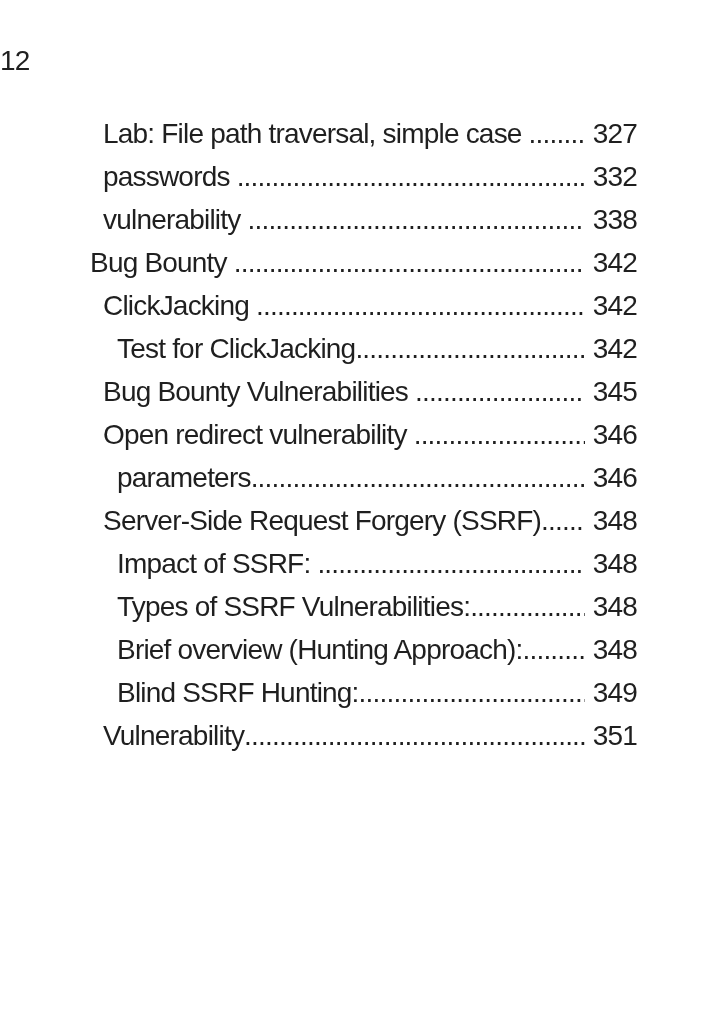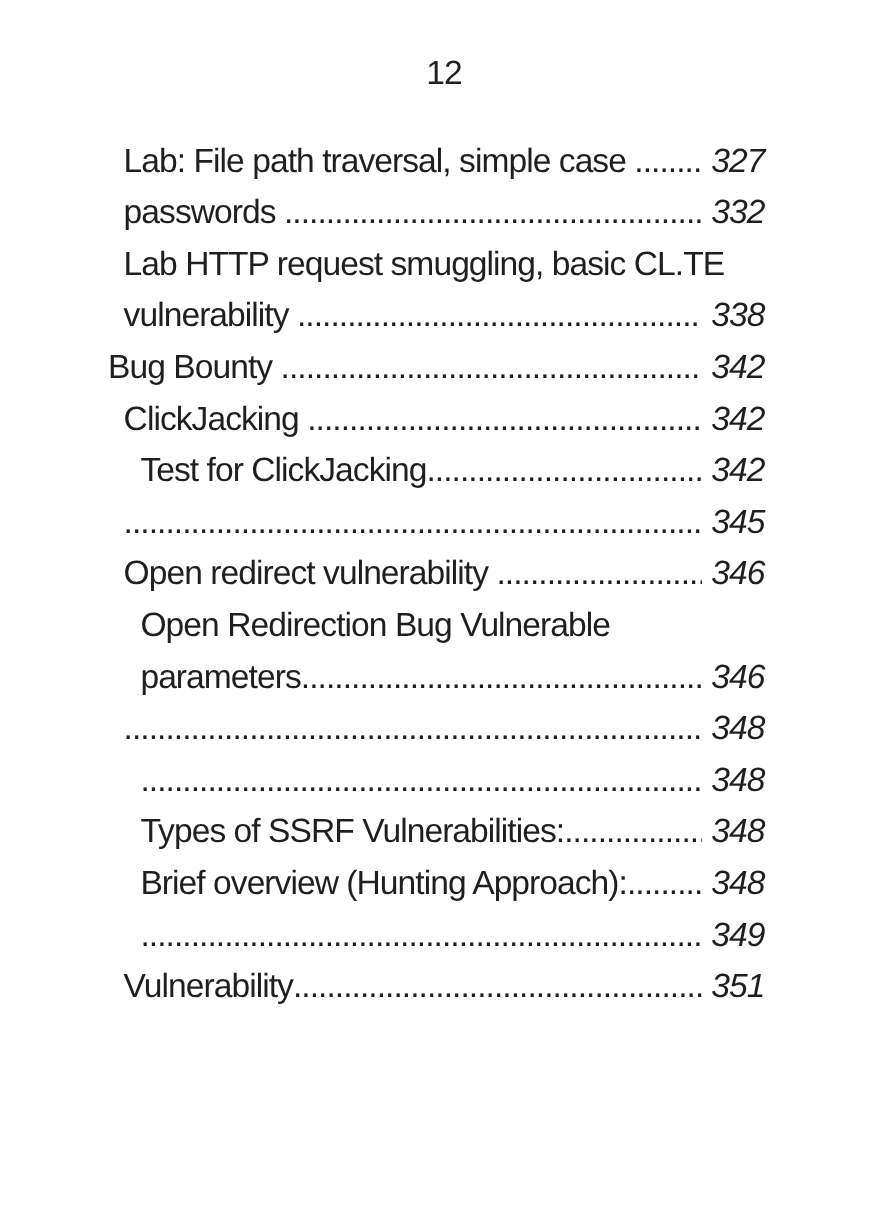--- a/index.html
+++ b/index.html
@@ -16,23 +16,22 @@
     font-size: 28px;
     letter-spacing: -0.8px;
     color: #1f1f1f;
     overflow: hidden;
   }
   .page-number {
     position: absolute;
     top: 39px;
     left: 0;
     right: 0;
-    text-align: center;
+    text-align: left;
     line-height: 43px;
-    padding-left: 16px;
   }
   .toc {
     position: absolute;
     top: 112px;
     left: 90px;
     right: 87px;
   }
   .entry { display: block; }
   .row {
     display: flex;
@@ -50,21 +49,20 @@
   .leader {
     flex: 1 1 auto;
     min-width: 0;
     overflow: hidden;
     white-space: pre;
   }
   .pagenum {
     flex: 0 0 auto;
     padding-left: 8px;
     white-space: pre;
-    font-style: italic;
   }
 </style>
 </head>
 <body>
 
 <div class="page" style="background: rgb(255, 255, 255); color: rgb(31, 31, 31);">
   <div class="page-number">12</div>
   <nav class="toc">
       <div class="entry level-2">
         <div class="row">
@@ -74,23 +72,20 @@
         </div>
       </div>
       <div class="entry level-2">
         <div class="row">
           <span class="title">passwords </span>
           <span class="leader">........................................................................................................................</span>
           <span class="pagenum">332</span>
         </div>
       </div>
       <div class="entry level-2">
-        <div class="row">
-          <span class="title">Lab HTTP request smuggling, basic CL.TE</span>
-        </div>
         <div class="row">
           <span class="title">vulnerability </span>
           <span class="leader">........................................................................................................................</span>
           <span class="pagenum">338</span>
         </div>
       </div>
       <div class="entry level-1">
         <div class="row">
           <span class="title">Bug Bounty </span>
           <span class="leader">........................................................................................................................</span>
@@ -106,69 +101,70 @@
       </div>
       <div class="entry level-3">
         <div class="row">
           <span class="title">Test for ClickJacking</span>
           <span class="leader">........................................................................................................................</span>
           <span class="pagenum">342</span>
         </div>
       </div>
       <div class="entry level-2">
         <div class="row">
+          <span class="title">Bug Bounty Vulnerabilities </span>
           <span class="leader">........................................................................................................................</span>
           <span class="pagenum">345</span>
         </div>
       </div>
       <div class="entry level-2">
         <div class="row">
           <span class="title">Open redirect vulnerability </span>
           <span class="leader">........................................................................................................................</span>
           <span class="pagenum">346</span>
         </div>
       </div>
       <div class="entry level-3">
         <div class="row">
-          <span class="title">Open Redirection Bug Vulnerable</span>
-        </div>
-        <div class="row">
           <span class="title">parameters</span>
           <span class="leader">........................................................................................................................</span>
           <span class="pagenum">346</span>
         </div>
       </div>
       <div class="entry level-2">
         <div class="row">
+          <span class="title">Server-Side Request Forgery (SSRF)</span>
           <span class="leader">........................................................................................................................</span>
           <span class="pagenum">348</span>
         </div>
       </div>
       <div class="entry level-3">
         <div class="row">
+          <span class="title">Impact of SSRF: </span>
           <span class="leader">........................................................................................................................</span>
           <span class="pagenum">348</span>
         </div>
       </div>
       <div class="entry level-3">
         <div class="row">
           <span class="title">Types of SSRF Vulnerabilities:</span>
           <span class="leader">........................................................................................................................</span>
           <span class="pagenum">348</span>
         </div>
       </div>
       <div class="entry level-3">
         <div class="row">
           <span class="title">Brief overview (Hunting Approach):</span>
           <span class="leader">........................................................................................................................</span>
           <span class="pagenum">348</span>
         </div>
       </div>
       <div class="entry level-3">
         <div class="row">
+          <span class="title">Blind SSRF Hunting:</span>
           <span class="leader">........................................................................................................................</span>
           <span class="pagenum">349</span>
         </div>
       </div>
       <div class="entry level-2">
         <div class="row">
           <span class="title">Vulnerability</span>
           <span class="leader">........................................................................................................................</span>
           <span class="pagenum">351</span>
         </div>

